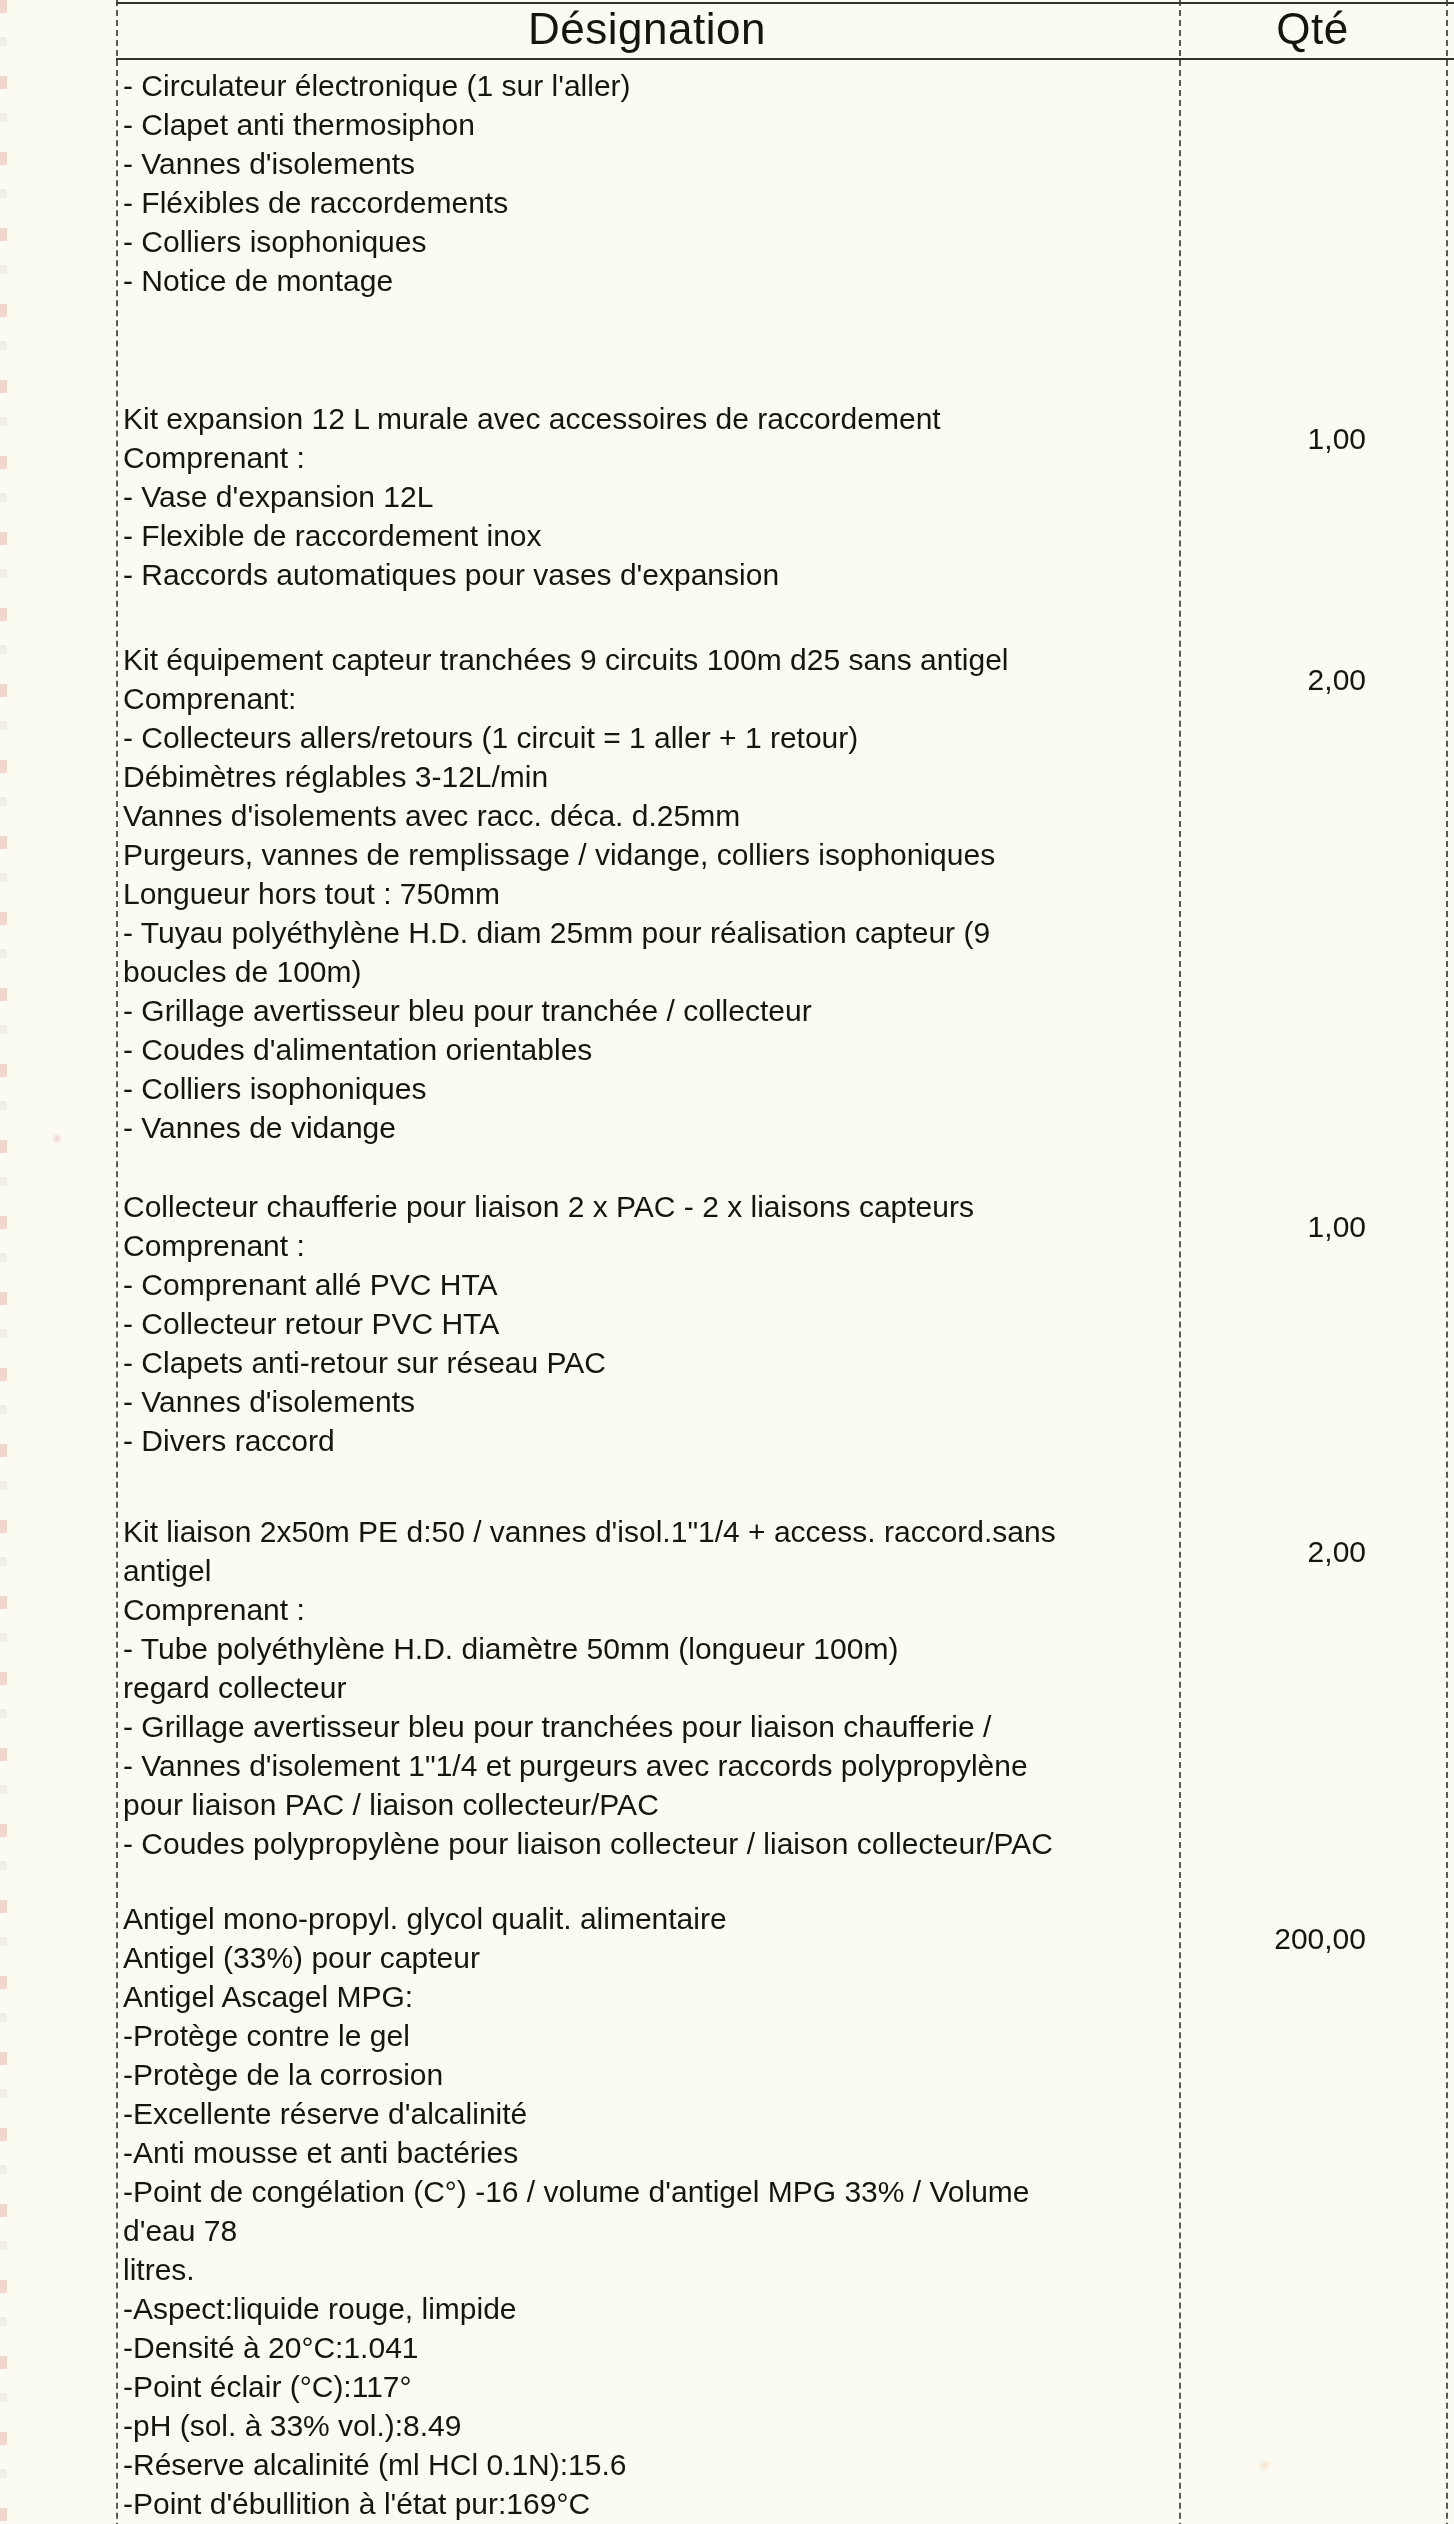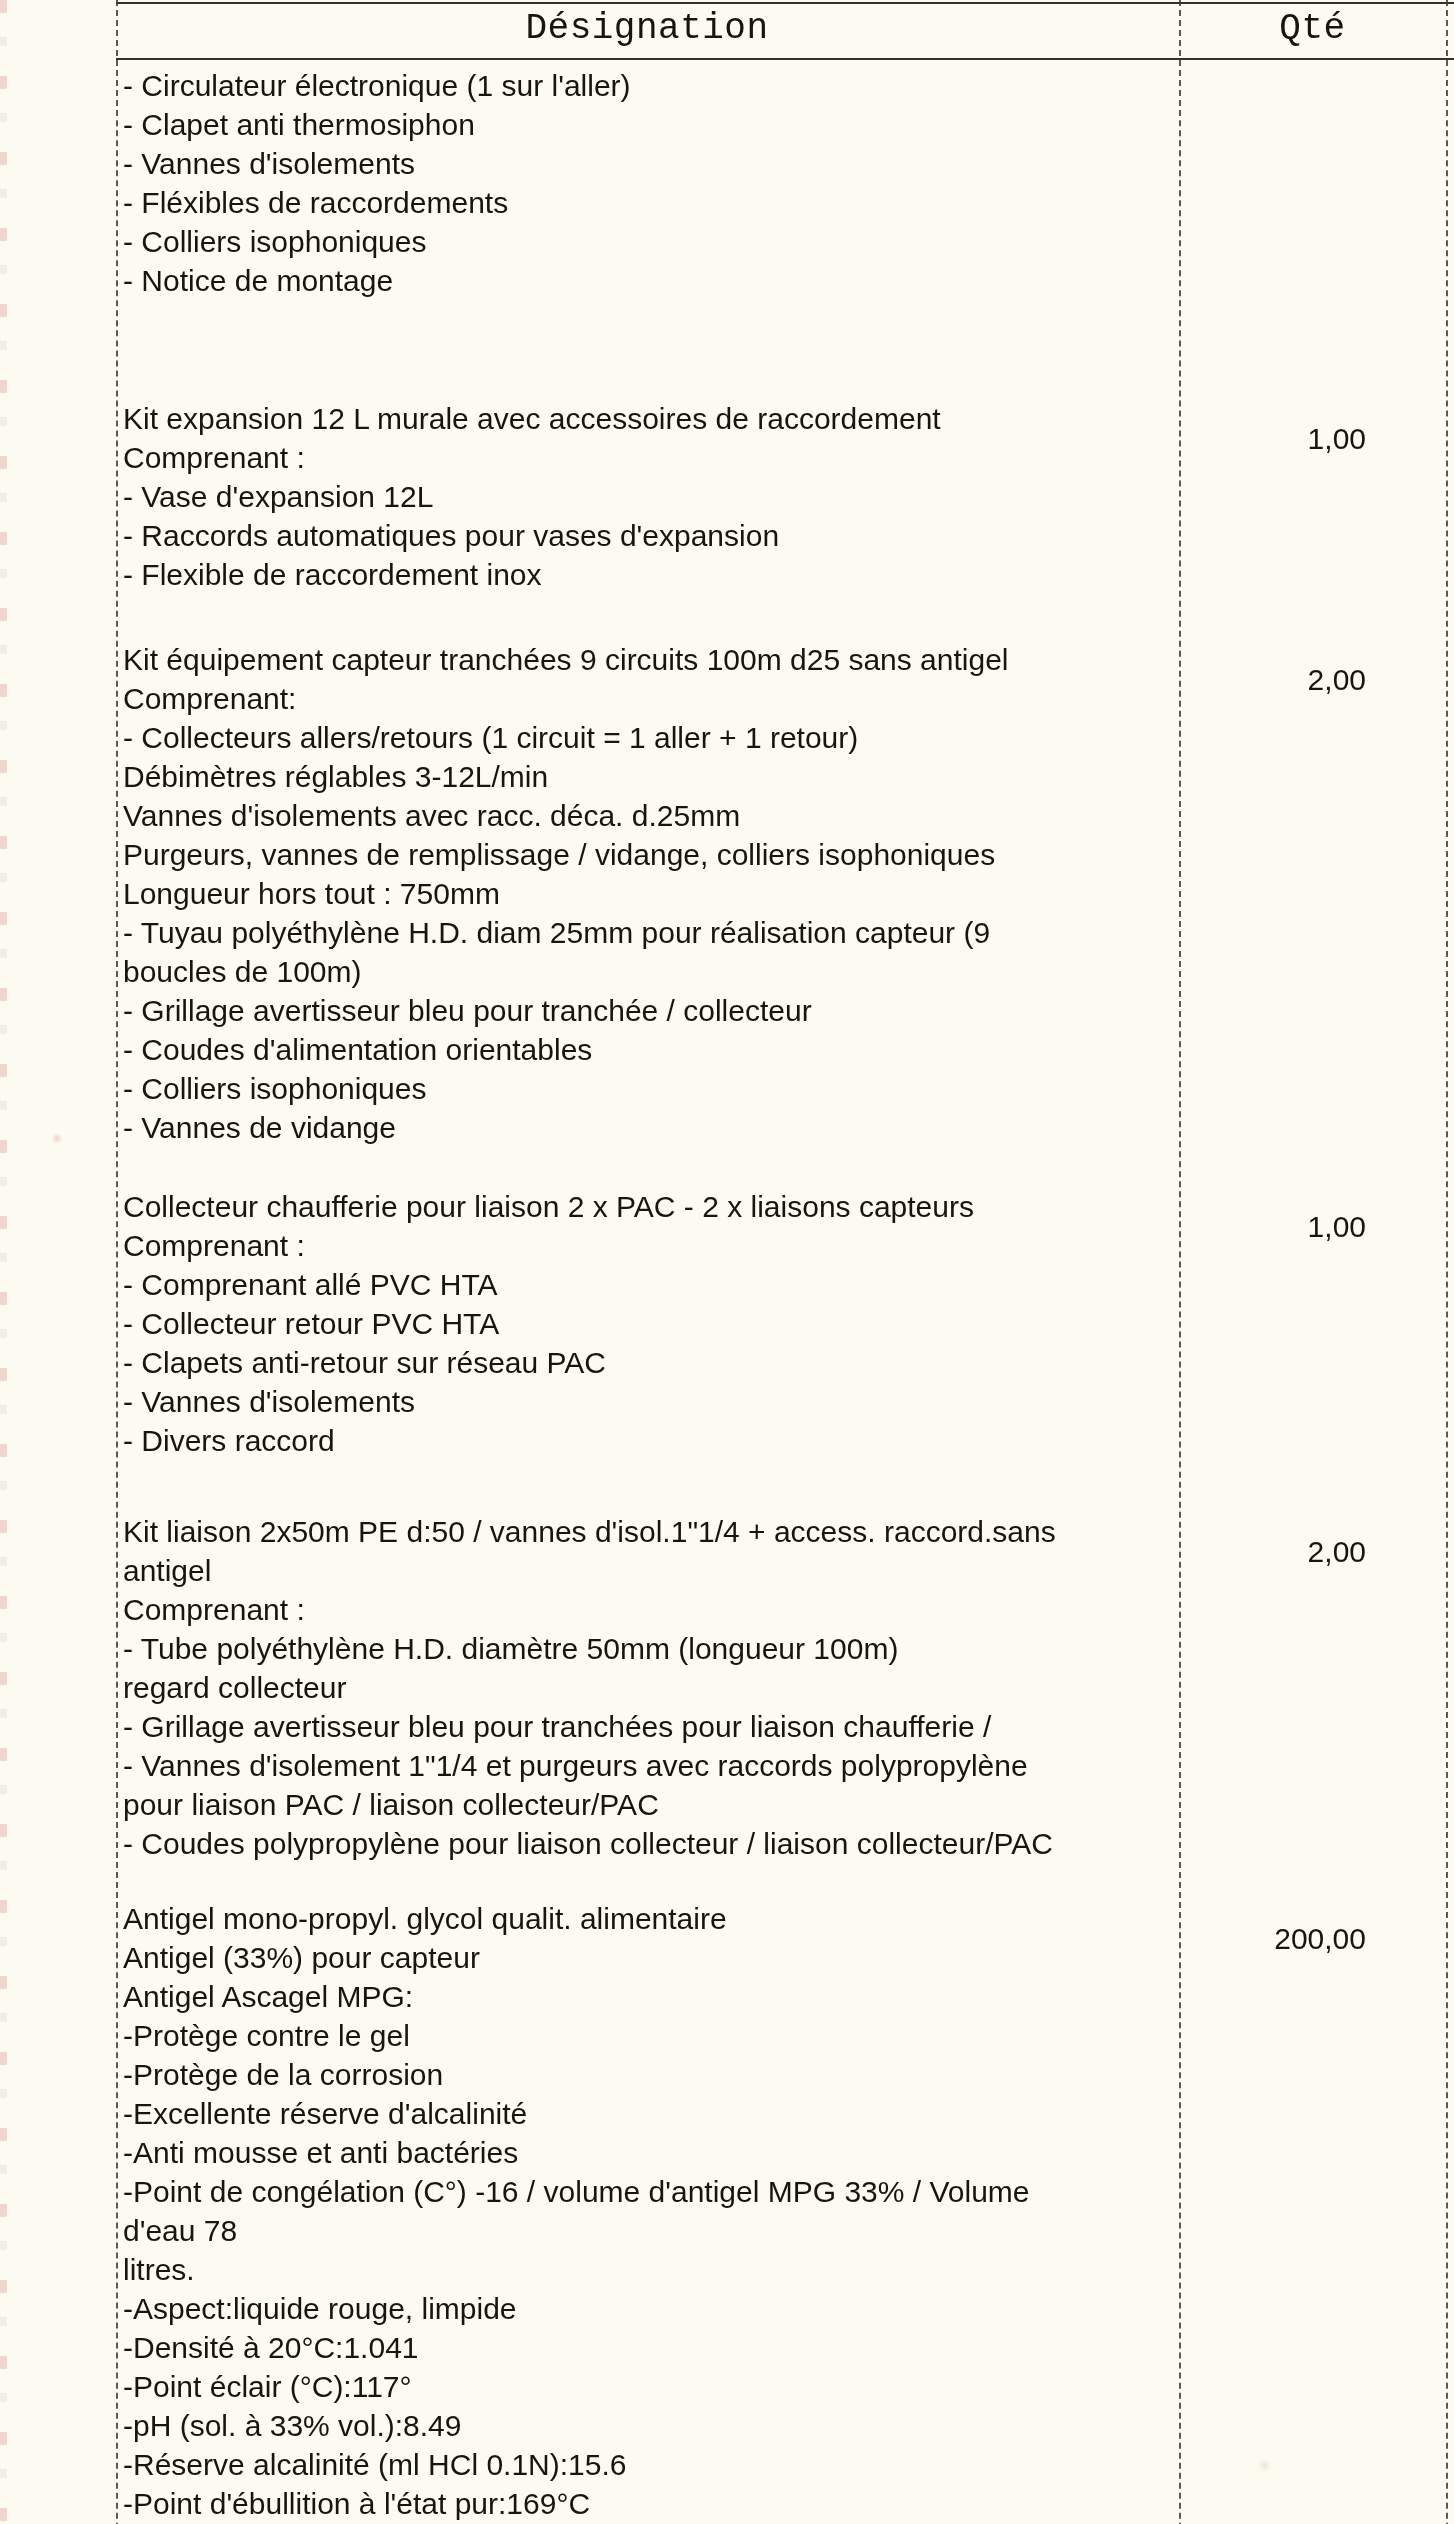--- a/index.html
+++ b/index.html
@@ -26,24 +26,23 @@
   .hline {
     position:absolute; left:116px; right:0;
     background:#33322a;
   }
   .hline-top    { top:2px;    height:2px; }
   .hline-header { top:58px;  height:2px; }
 
   
   .col-header {
     position:absolute; top:13px;
-    font-size:36px; line-height:32px;
+    font-size:44px; line-height:32px;
     text-align:center;
     letter-spacing:0.5px;
-    font-family:Liberation Mono, monospace;
   }
   .col-header-designation { left:116px;  width:1062px; }
   .col-header-qty         { left:1179px; width:267px;  }
 
   
   #items { position:absolute; left:0; top:0; width:1455px; height:2719px; }
 
   .item {
     position:absolute;
     left:123px;
@@ -118,22 +117,22 @@
           <div class="line">- Colliers isophoniques</div>
           <div class="line">- Notice de montage</div>
         </div>
     <div class="qty"></div>
   </div>
       <div class="item">
     <div class="lines">
           <div class="line">Kit expansion 12 L murale avec accessoires de raccordement</div>
           <div class="line">Comprenant :</div>
           <div class="line">- Vase d'expansion 12L</div>
+          <div class="line">- Flexible de raccordement inox</div>
           <div class="line">- Raccords automatiques pour vases d'expansion</div>
-          <div class="line">- Flexible de raccordement inox</div>
         </div>
     <div class="qty">1,00</div>
   </div>
       <div class="item">
     <div class="lines">
           <div class="line">Kit équipement capteur tranchées 9 circuits 100m d25 sans antigel</div>
           <div class="line">Comprenant:</div>
           <div class="line">- Collecteurs allers/retours (1 circuit = 1 aller + 1 retour)</div>
           <div class="line">Débimètres réglables 3-12L/min</div>
           <div class="line">Vannes d'isolements avec racc. déca. d.25mm</div>

